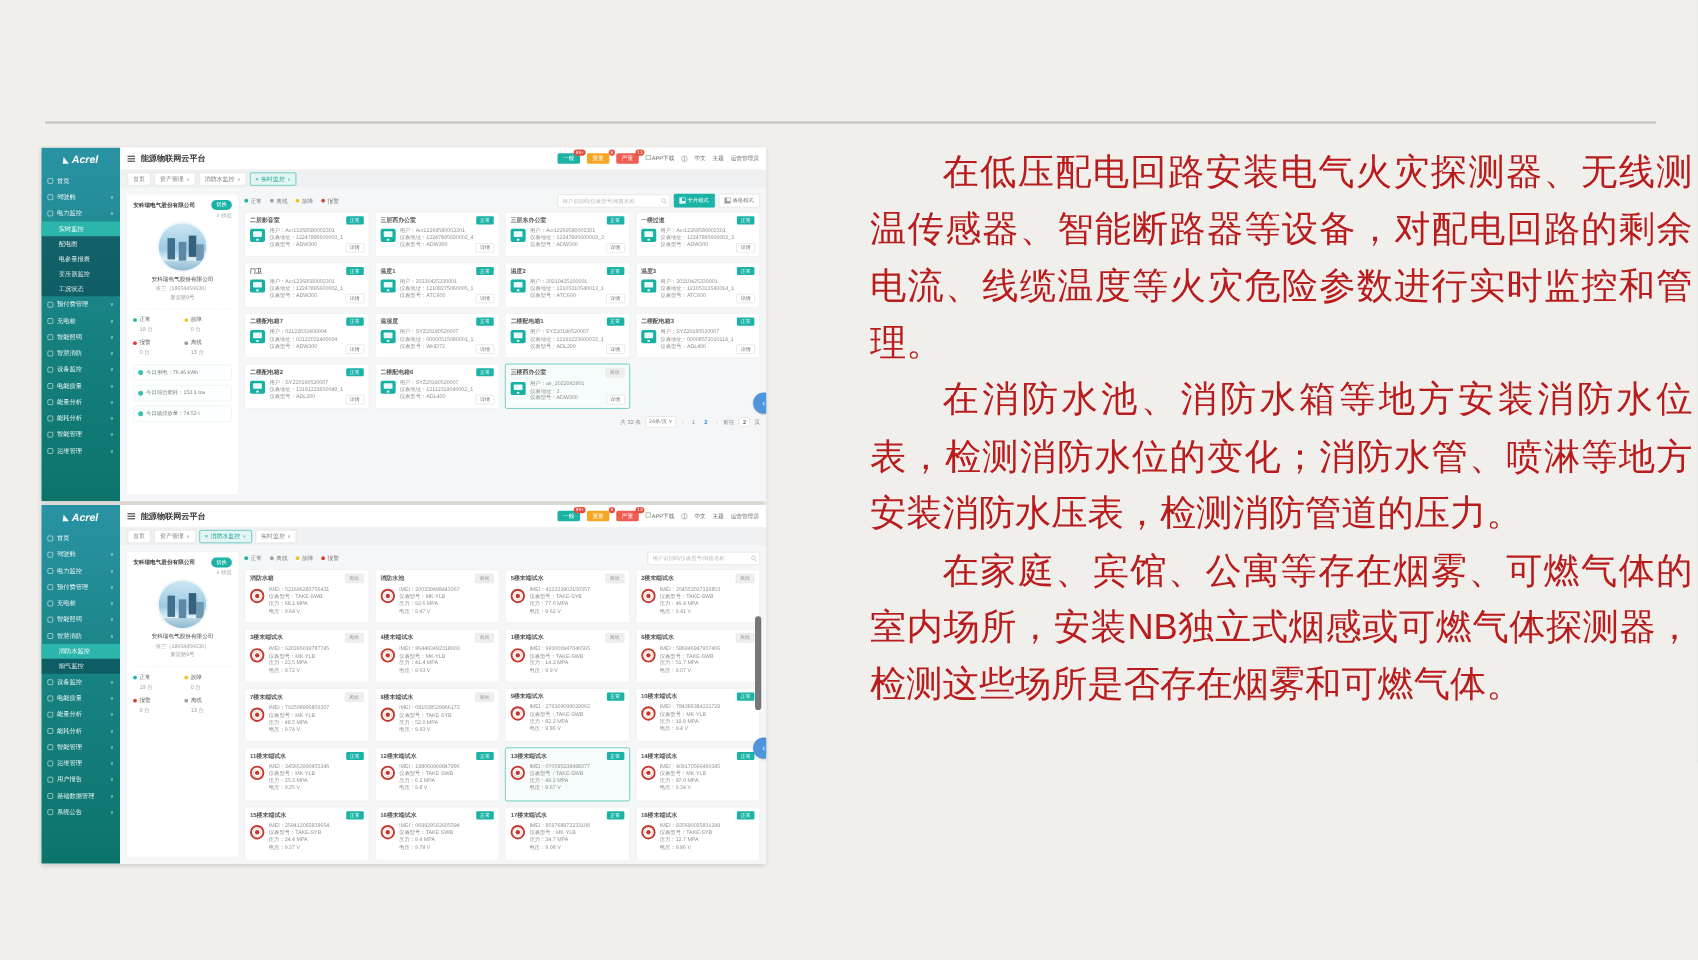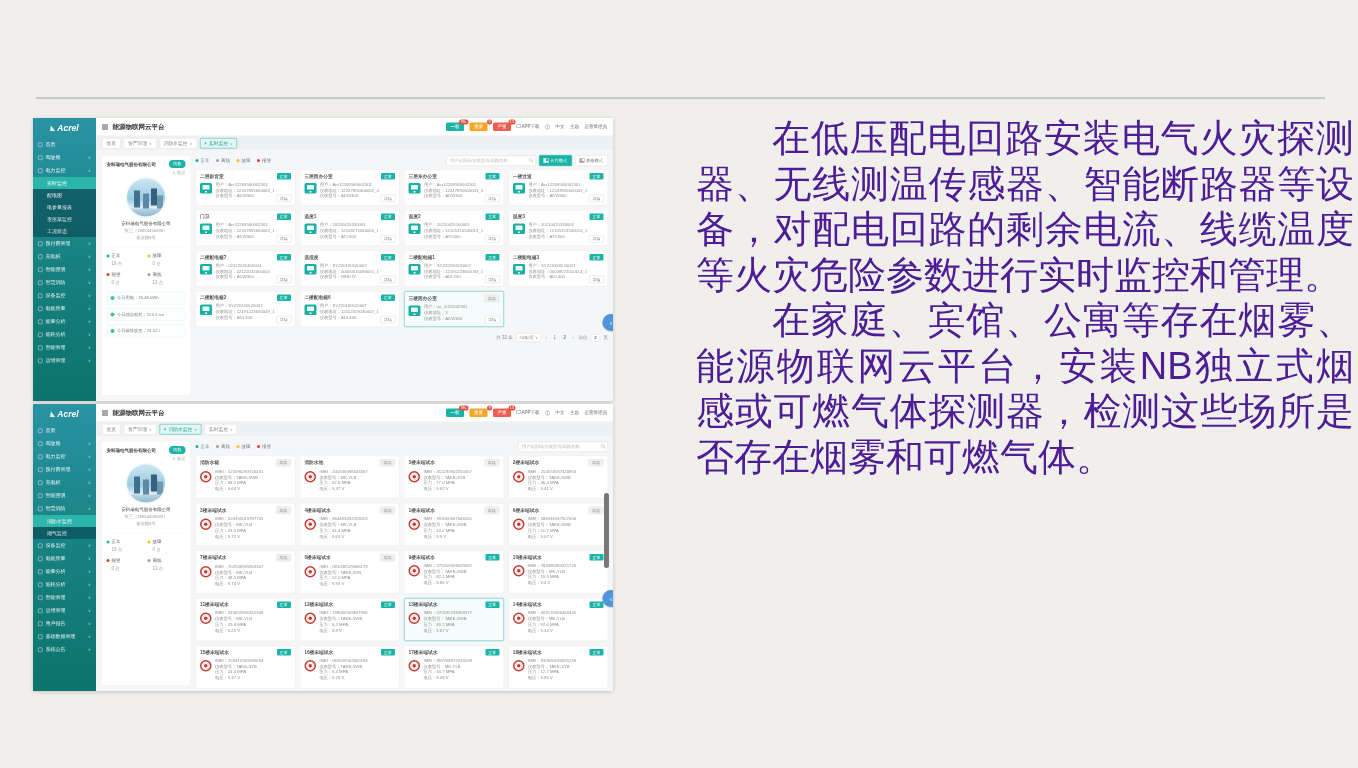--- a/index.html
+++ b/index.html
@@ -3,21 +3,21 @@
 <meta charset="utf-8">
 <style>
   * { box-sizing: border-box; }
   html,body { margin:0; padding:0; }
   body { font-family:"Liberation Sans","DejaVu Sans",sans-serif; background:#dcdcda; }
   .slide { position:relative; width:1358px; height:768px; background:#f0efec; overflow:hidden; }
 
   .slide-title { position:absolute; left:49px; top:20px; margin:0; font-size:37px; font-weight:bold; color:#2e73b0; letter-spacing:1px; }
   .divider { position:absolute; left:36px; right:33px; top:97px; border-top:2px solid #c9c9c7; }
 
-  .bodytext { position:absolute; left:696px; top:116px; width:658px; font-size:38px; line-height:45.5px; color:#4c1d95; text-align:justify; }
+  .bodytext { position:absolute; left:696px; top:116px; width:658px; font-size:29px; line-height:45.5px; color:#b91c1c; text-align:justify; }
   .bodytext p { margin:0; text-indent:2em; }
 
   
   .shot { position:absolute; left:33px; width:580px; background:#fff; box-shadow:0 1px 4px rgba(0,0,0,.18); overflow:hidden; }
   #shot1 { top:118px; height:283px; }
   #shot2 { top:404px; height:287px; }
   .inner { display:flex; width:1160px; transform:scale(.5); transform-origin:0 0; position:relative; }
   #shot1 .inner { height:566px; }
   #shot2 .inner { height:574px; }
 
@@ -1090,15 +1090,16 @@
           </div>
         </div>
       </div>
       <div class="sbar"></div>
       <div class="fab">‹</div>
     </div>
   </section>
 
   <div class="bodytext">
     <p>在低压配电回路安装电气火灾探测器、无线测温传感器、智能断路器等设备，对配电回路的剩余电流、线缆温度等火灾危险参数进行实时监控和管理。</p>
-    <p>在家庭、宾馆、公寓等存在烟雾、能源物联网云平台，安装NB独立式烟感或可燃气体探测器，检测这些场所是否存在烟雾和可燃气体。</p>
+    <p>在消防水池、消防水箱等地方安装消防水位表，检测消防水位的变化；消防水管、喷淋等地方安装消防水压表，检测消防管道的压力。</p>
+    <p>在家庭、宾馆、公寓等存在烟雾、可燃气体的室内场所，安装NB独立式烟感或可燃气体探测器，检测这些场所是否存在烟雾和可燃气体。</p>
   </div>
 </div>
 
 </body></html>

